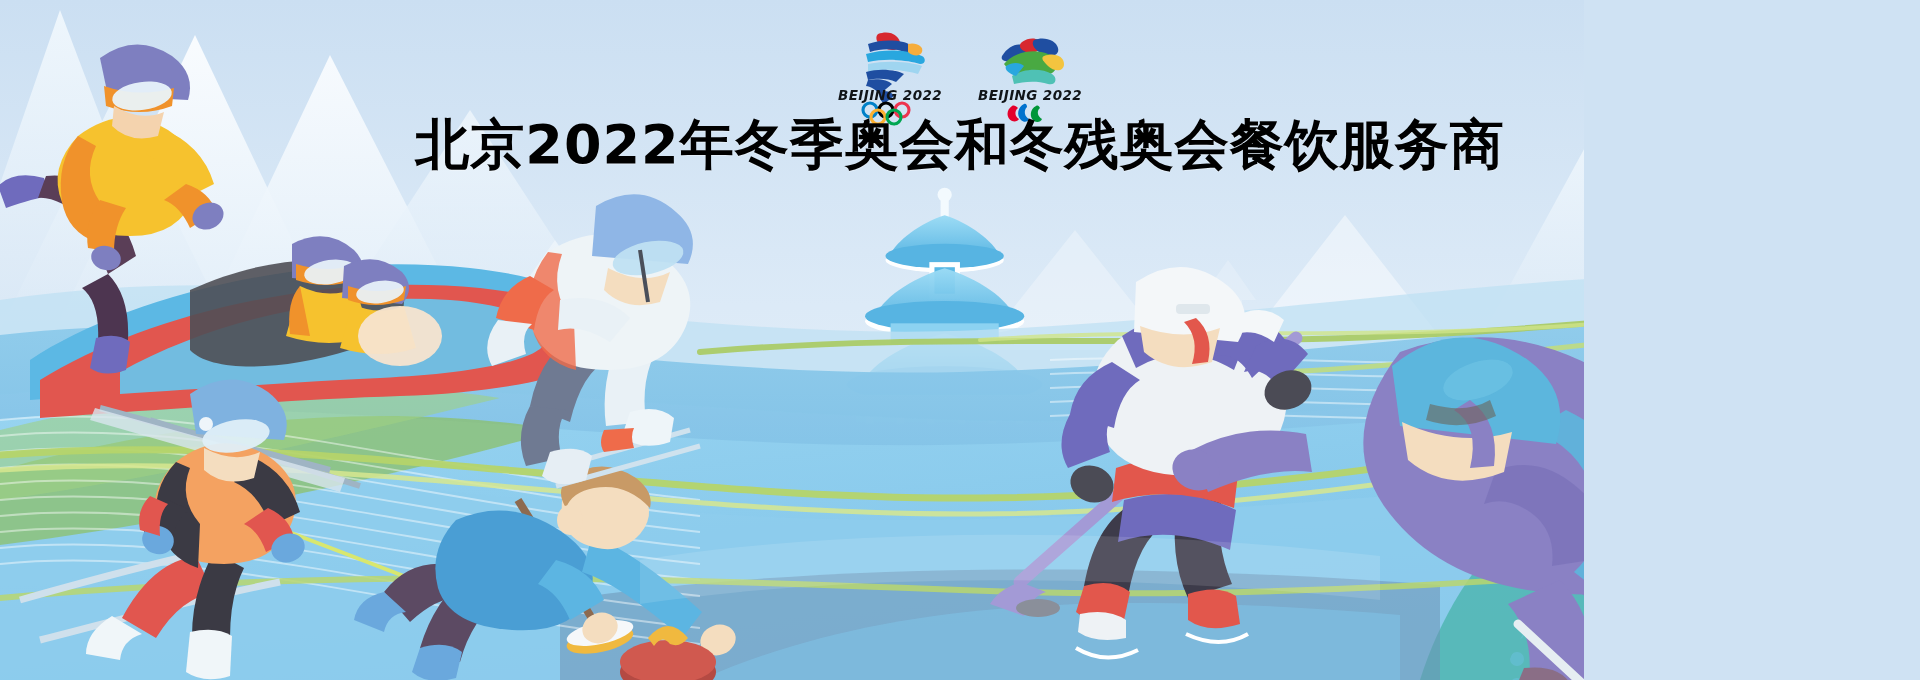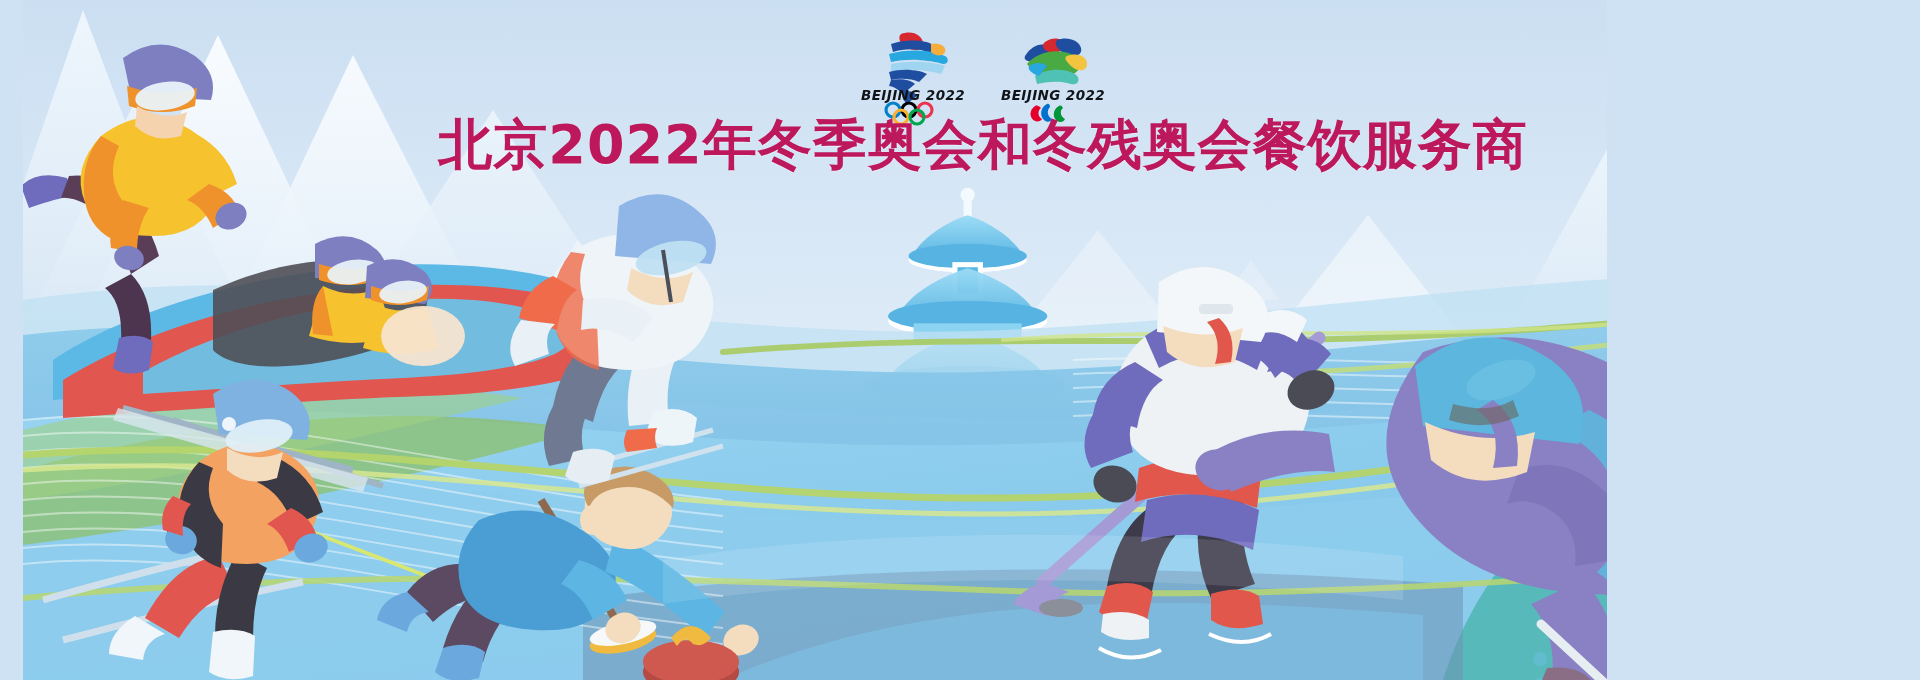--- a/index.html
+++ b/index.html
@@ -2,21 +2,21 @@
 <html><head>
 <meta charset="utf-8">
 <title>Beijing 2022 Banner</title>
 <style>
   html,body{margin:0;padding:0;}
   body{
     width:1920px;height:680px;overflow:hidden;
     font-family:"Liberation Sans","DejaVu Sans",sans-serif;
     background:#cfe2f3;
   }
-  #banner{position:relative;width:1584px;height:680px;overflow:hidden;margin-left:23px;}
+  #banner{position:relative;width:1584px;height:680px;overflow:hidden;}
   .layer{position:absolute;inset:0;}
   svg.layer{width:1920px;height:680px;display:block;}
 
   
   #title-wrap{
     position:absolute;left:0;top:118px;width:1920px;
     text-align:center;z-index:60;pointer-events:none;
   }
   #page-title{
     display:inline-block;
@@ -438,16 +438,16 @@
       <text class="emblem-word" x="52" y="78" text-anchor="middle">BEIJING 2022</text>
       <g>
         <path d="M34,84 C28,88 28,96 34,99 C37,100 40,99 41,97 C37,95 36,89 40,86 C38,84 36,83 34,84 Z" fill="#e4002b"></path>
         <path d="M46,82 C40,85 38,93 43,98 C46,101 50,100 51,97 C47,95 45,89 49,85 C49,83 48,81 46,82 Z" fill="#0072ce"></path>
         <path d="M58,84 C52,87 51,95 56,99 C59,101 63,100 64,97 C60,95 58,89 62,86 C61,84 60,83 58,84 Z" fill="#009639"></path>
       </g>
     </svg>
   </div>
 
   <div id="title-wrap">
-    <span id="page-title" style="color: #be185d;">北京2022年冬季奥会和冬残奥会餐饮服务商</span>
+    <span id="page-title" style="color: #000000;">北京2022年冬季奥会和冬残奥会餐饮服务商</span>
   </div>
 
 </div>
 
 </body></html>

